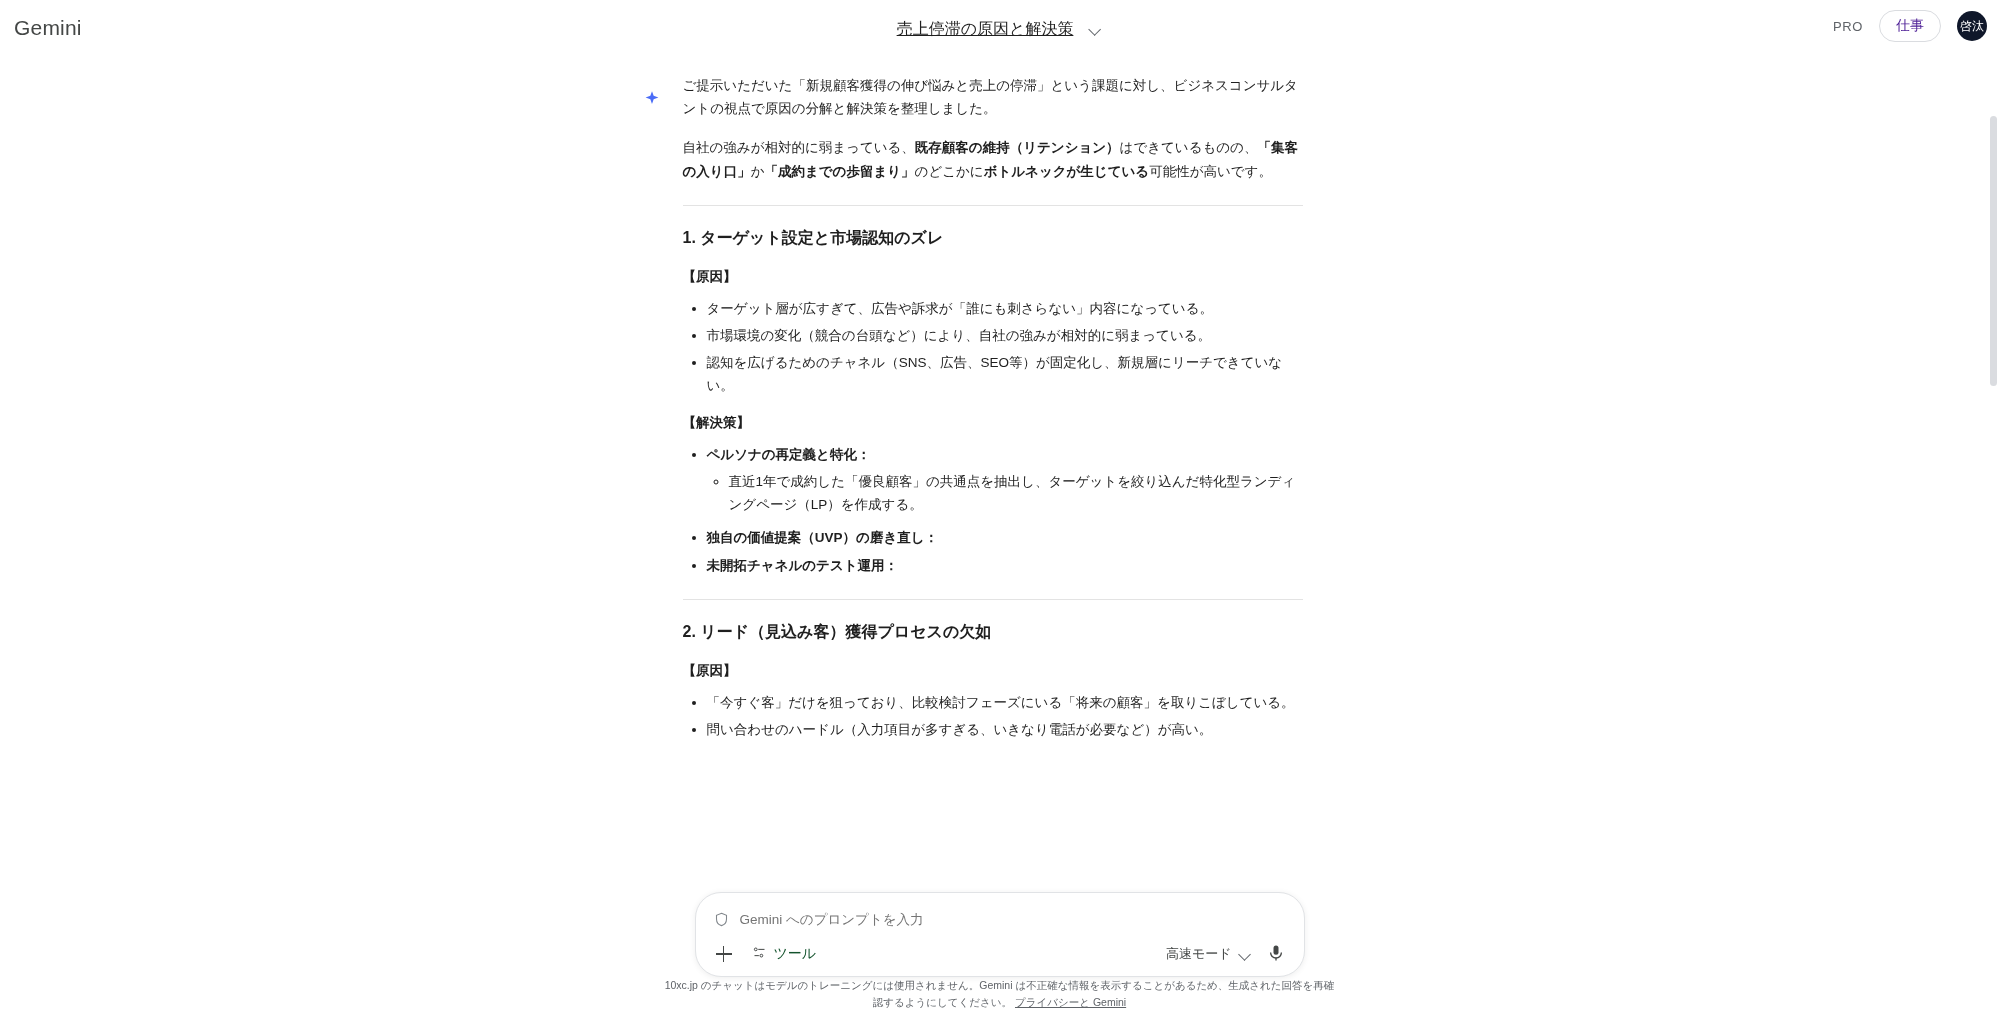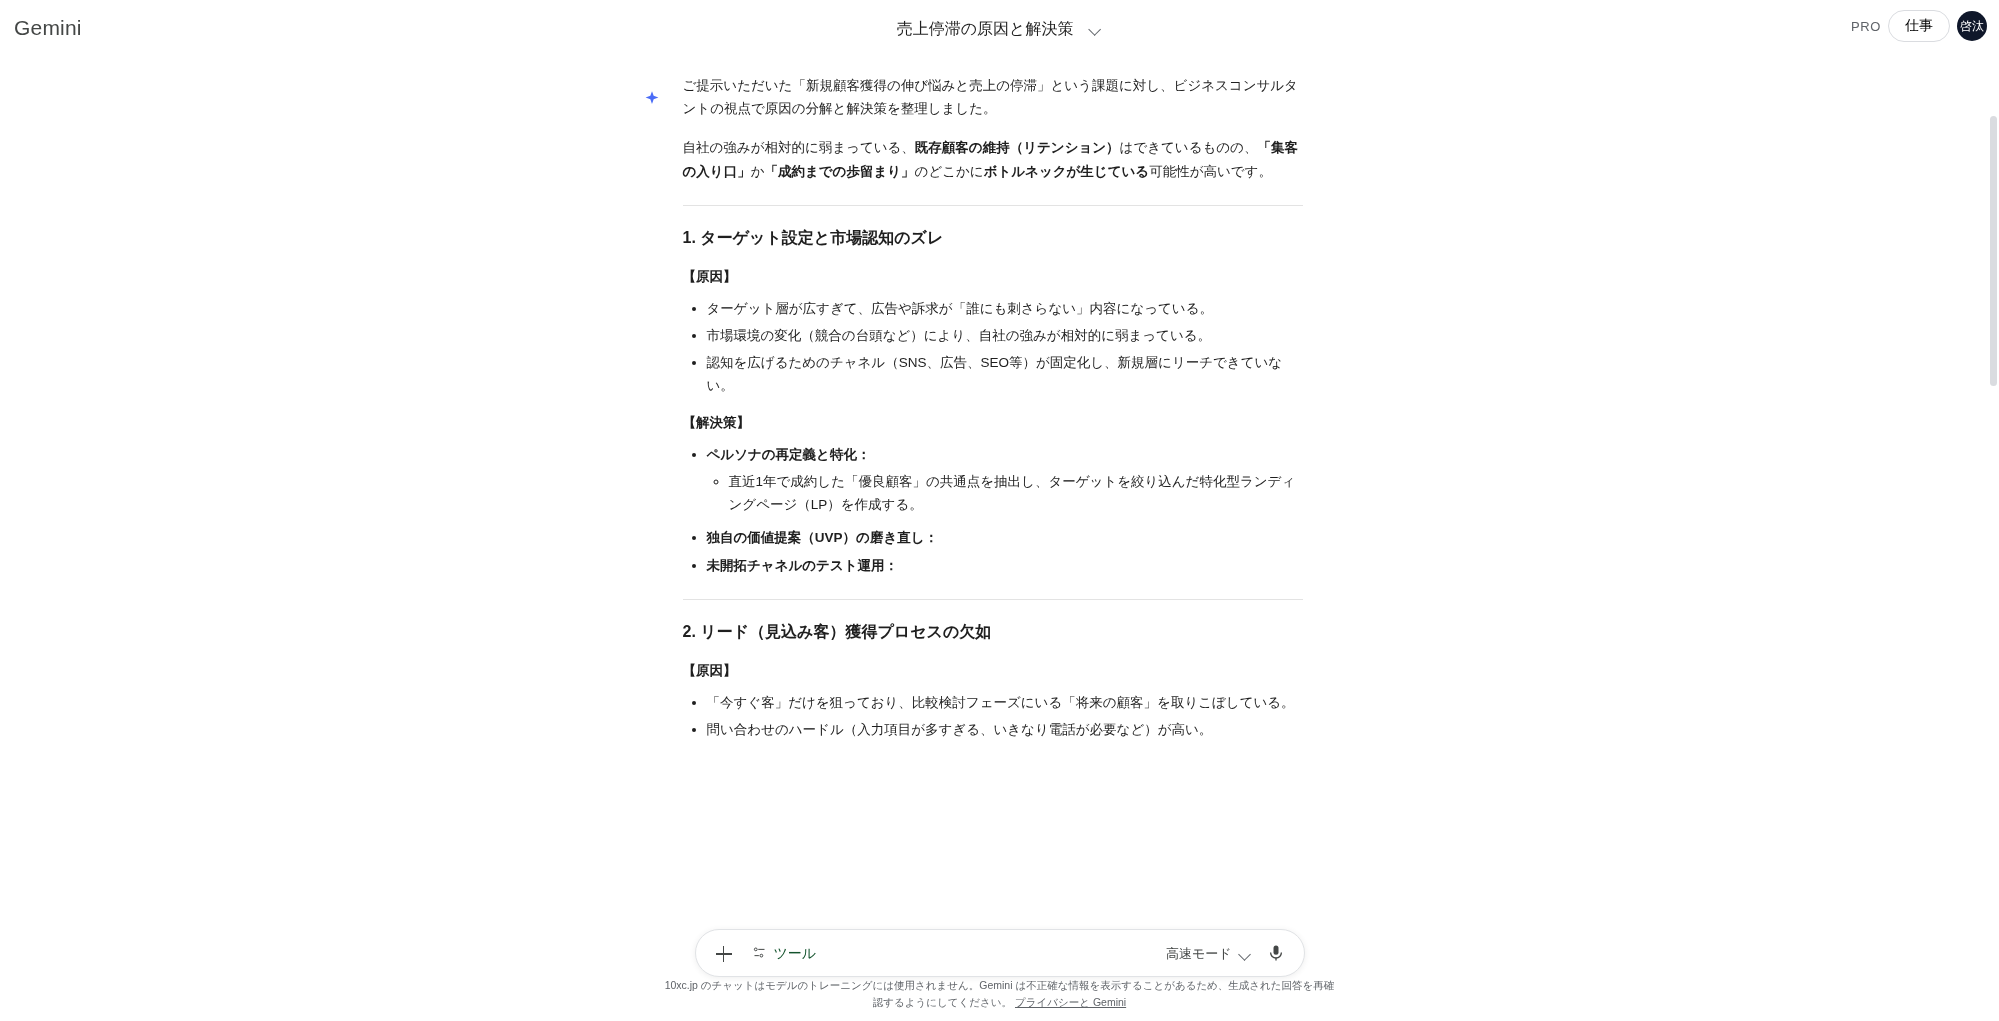--- a/index.html
+++ b/index.html
@@ -43,20 +43,21 @@
     position: absolute;
     left: 50%;
     top: 16px;
     transform: translateX(-50%);
     display: flex;
     align-items: center;
     gap: 16px;
     padding: 3px 8px;
     border-radius: 16px;
     cursor: pointer;
+    text-decoration: underline;
   }
   .chat-title {
     font-size: 16px;
     color: #1f1f1f;
   }
   .chev {
     width: 13px; height: 13px;
     position: relative;
     display: inline-block;
   }
@@ -68,33 +69,33 @@
     border-right: 1.6px solid #5f6368;
     border-bottom: 1.6px solid #5f6368;
     transform: rotate(45deg);
   }
   .top-right {
     position: absolute;
     right: 12px;
     top: 10px;
     display: flex;
     align-items: center;
-    gap: 7px;
+    gap: 16px;
   }
   .pro-label {
     font-size: 13px;
     color: #5f6368;
     letter-spacing: .6px;
   }
   .work-pill {
     border: 1px solid #dadce0;
     border-radius: 20px;
     padding: 6px 16px;
     font-size: 14px;
-    color: #000000;
+    color: #4c1d95;
     background: #fff;
     cursor: pointer;
   }
   .avatar {
     width: 30px; height: 30px;
     border-radius: 50%;
     background: #0f172a;
     color: #fff;
     font-size: 12px;
     display: flex;
@@ -356,20 +357,28 @@
           <li>問い合わせのハードル（入力項目が多すぎる、いきなり電話が必要など）が高い。</li>
         </ul>
       </div>
     </div>
   </div>
 
   <div class="fade"></div>
 
   <div class="composer-wrap">
     <div class="composer">
+      <div class="prompt-row">
+        <span class="shield">
+          <svg width="15" height="15" viewBox="0 0 24 24" aria-hidden="true">
+            <path d="M12 2l8 3.2v6c0 5-3.4 9.3-8 10.6C7.4 20.5 4 16.2 4 11.2v-6z" fill="none" stroke="#80868b" stroke-width="1.7"></path>
+          </svg>
+        </span>
+        <input class="prompt-input" type="text" placeholder="Gemini へのプロンプトを入力" style="">
+      </div>
       <div class="composer-bottom">
         <div class="cb-left">
           <span class="plus-btn"></span>
           <span class="tools-btn">
             <span>
               <svg width="15" height="15" viewBox="0 0 24 24" aria-hidden="true">
                 <circle cx="6" cy="7" r="2.2" fill="none" stroke="#444746" stroke-width="1.6"></circle>
                 <line x1="10" y1="7" x2="20" y2="7" stroke="#444746" stroke-width="1.6"></line>
                 <circle cx="15" cy="17" r="2.2" fill="none" stroke="#444746" stroke-width="1.6"></circle>
                 <line x1="4" y1="17" x2="11" y2="17" stroke="#444746" stroke-width="1.6"></line>

